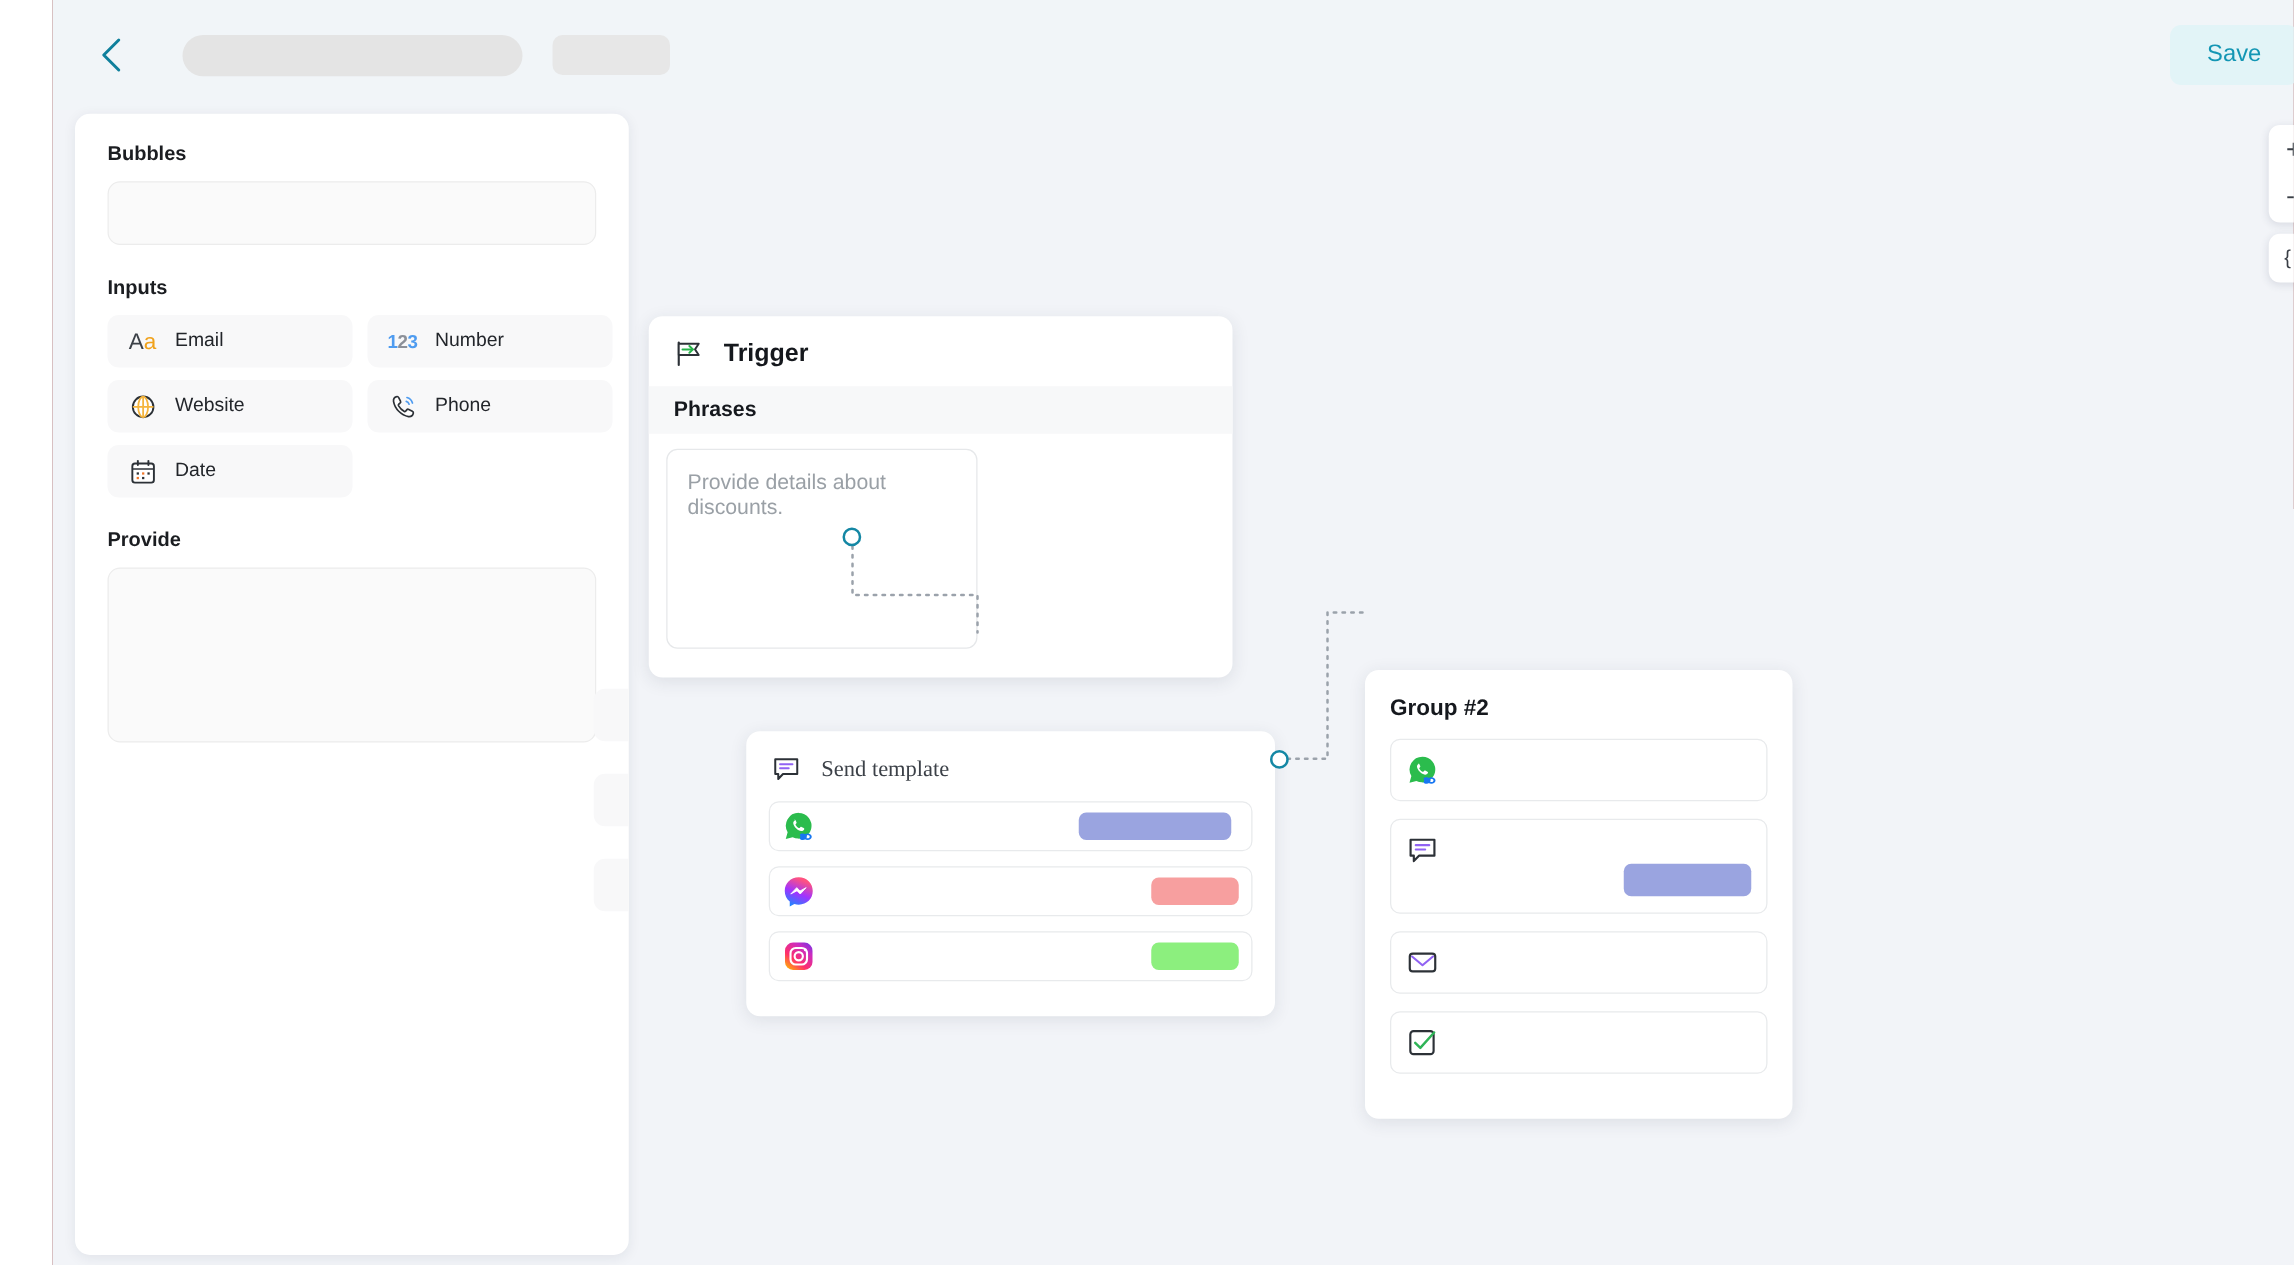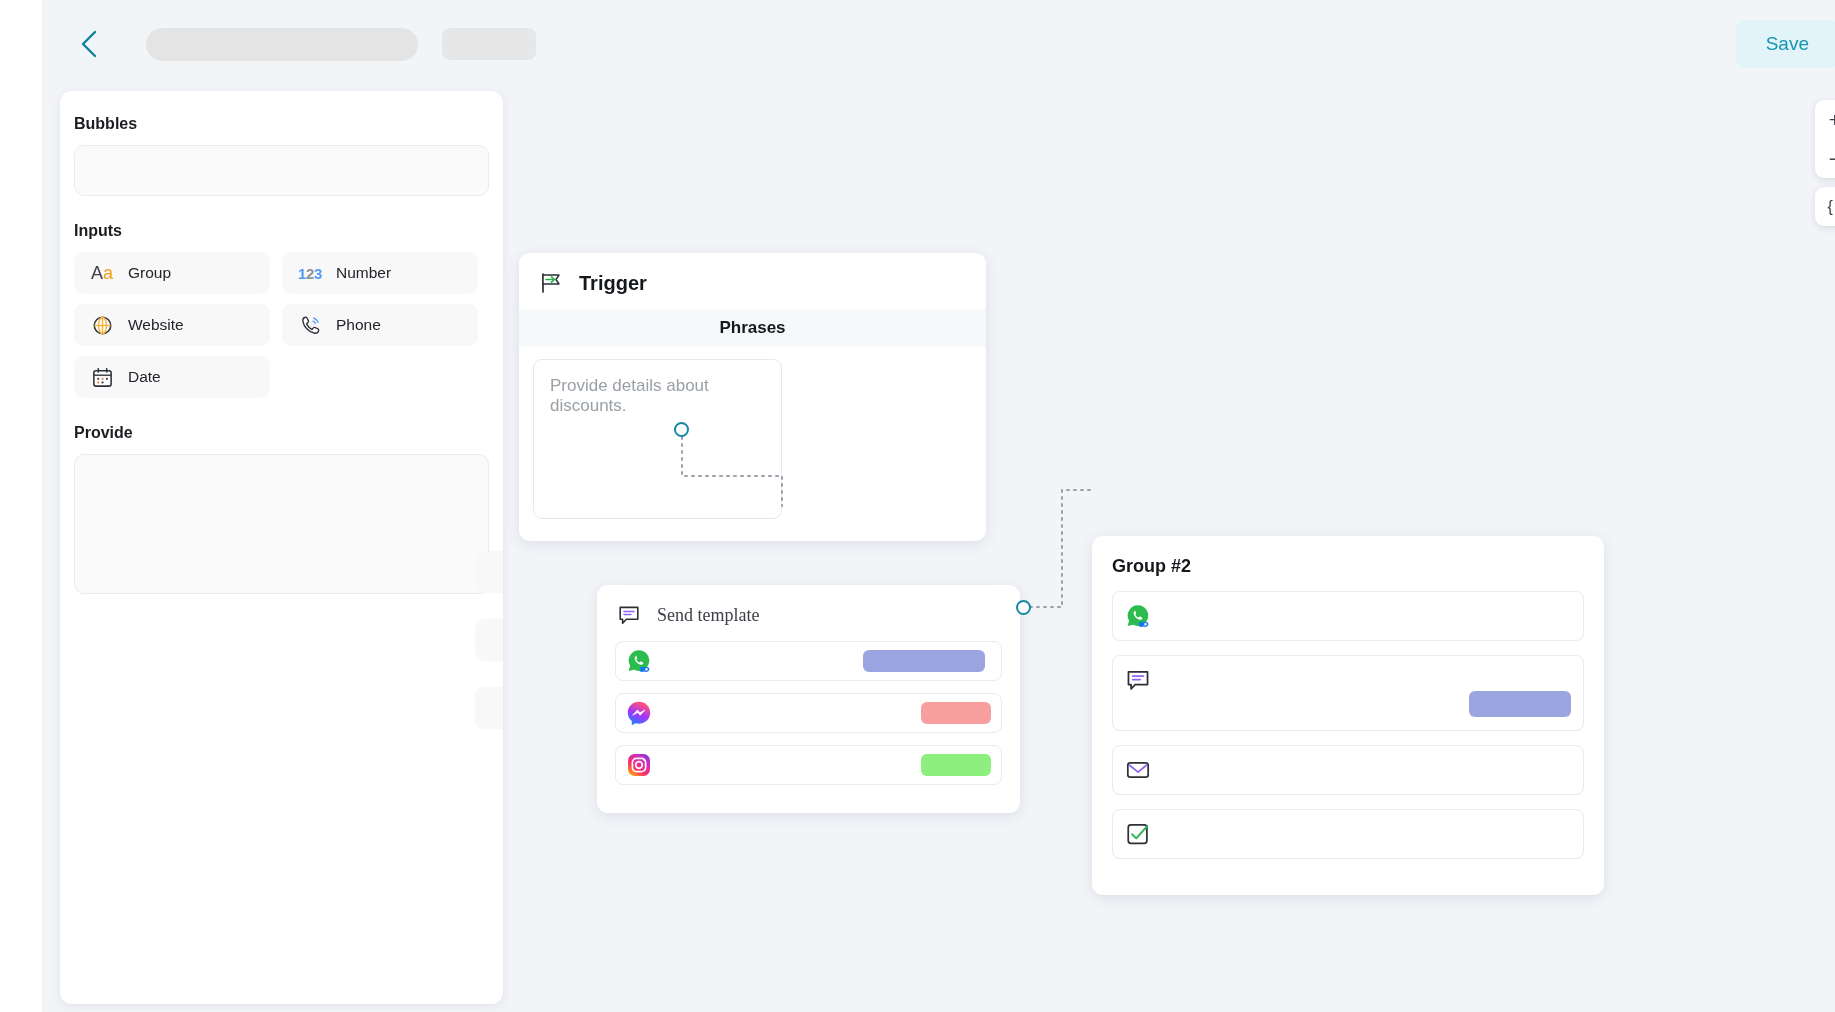--- a/index.html
+++ b/index.html
@@ -72,21 +72,21 @@
   }
 
   
   .sidebar {
     position: absolute;
     left: 18px; top: 91px;
     width: 443px; height: 913px;
     background: #ffffff;
     border-radius: 12px;
     box-shadow: 0 2px 10px rgba(30,40,60,0.08);
-    padding: 20px 14px;
+    padding: 20px 26px;
     overflow: hidden;
     z-index: 5;
   }
   .section-title {
     font-size: 16px;
     font-weight: bold;
     color: #1b1d21;
     margin-bottom: 12px;
     margin-top: 4px;
   }
@@ -165,21 +165,20 @@
   .node-icon { width: 24px; height: 24px; flex: 0 0 auto; display:block; }
 
   
   #trigger-node { left: 477px; top: 165px; width: 467px; }
   .phrases-bar {
     background: #f7f8f9;
     padding: 9px 20px;
     font-size: 17px;
     font-weight: bold;
     color: #15181d;
-    text-align: center;
   }
   .phrases-area {
     margin: 12px 14px 18px 14px;
     height: 160px;
     background: #ffffff;
     border: 1px solid #e6e8ea;
     border-radius: 9px;
     padding: 16px 16px;
     font-size: 17px;
     color: #9aa0a6;
@@ -199,21 +198,21 @@
     border: 1px solid #e8eaec;
     border-radius: 8px;
     padding: 0 10px;
     background: #fff;
   }
   .row .row-spacer { flex: 1 1 auto; }
   .row-bar { height: 22px; border-radius: 6px; flex: 0 0 auto; }
   .ch-icon { width: 26px; height: 26px; flex: 0 0 auto; display: block; }
 
   
-  #group-node { left: 1050px; top: 448px; width: 512px; padding-bottom: 22px; }
+  #group-node { left: 1050px; top: 448px; width: 342px; padding-bottom: 22px; }
   .group-title {
     font-size: 18px;
     font-weight: bold;
     color: #15181d;
     padding: 20px 20px 14px 20px;
   }
   .grow {
     display: flex;
     align-items: flex-start;
     margin: 0 20px 14px 20px;
@@ -430,21 +429,21 @@
     <div class="empty-box bubbles-box"></div>
 
     <div class="section-title">Inputs</div>
     <div class="grid">
 
       <div class="chip">
         <span class="chip-icon aa-icon">
             <span class="a-dark">A</span>
             <span class="a-orange">a</span>
           </span>
-        <span class="chip-label">Group</span>
+        <span class="chip-label">Email</span>
       </div>
 
       <div class="chip">
         <span class="chip-icon num-icon">
             <span class="n1">1</span>
             <span class="n2">2</span>
             <span class="n3">3</span>
           </span>
         <span class="chip-label">Number</span>
       </div>

